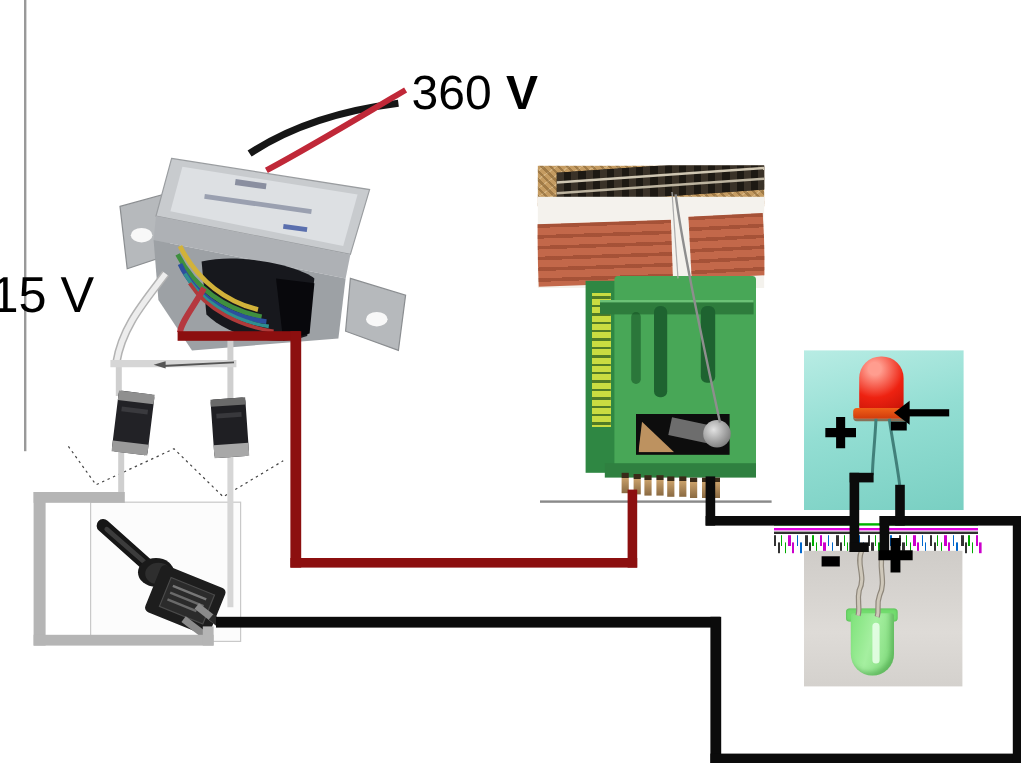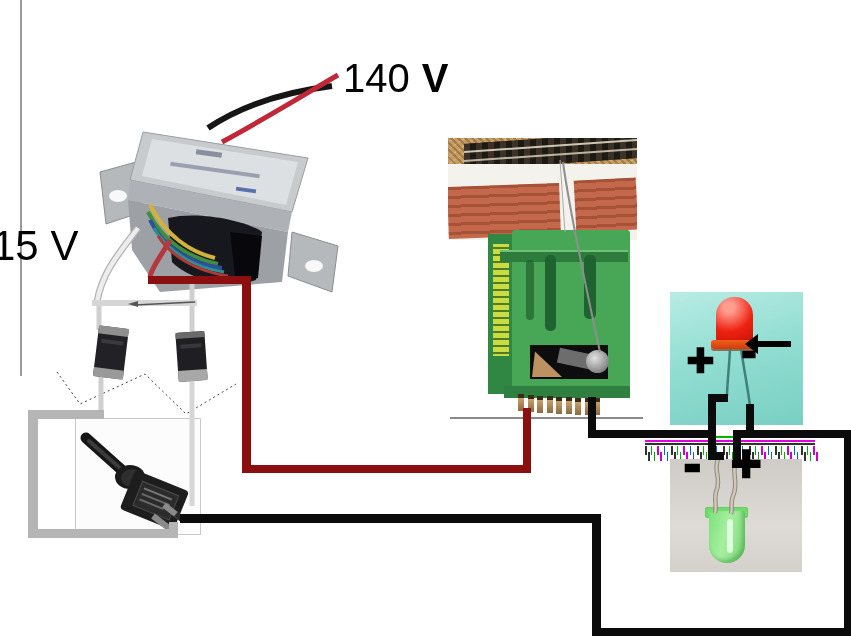--- a/index.html
+++ b/index.html
@@ -247,17 +247,17 @@
 
   <div class="arrow-shaft"></div>
   <div class="arrow-head"></div>
 
   <div class="glyph" style="left:687px;top:337px;font-size:46px;">+</div>
   <div class="glyph" style="left:742px;top:331px;font-size:42px;">-</div>
   <div class="glyph" style="left:684px;top:439px;font-size:50px;">-</div>
   <div class="glyph" style="left:731px;top:437px;font-size:52px;">+</div>
 
   <div class="voltage" style="left:343px;top:56px;">
-    <span>140</span><span style="display:inline-block;width:12px;"></span><b>V</b>
+    <span>360</span><span style="display:inline-block;width:12px;"></span><b>V</b>
   </div>
   <div class="voltage" style="left:-8px;top:222px;font-size:42px;">15 V</div>
 
 </div>
 
 </body></html>

